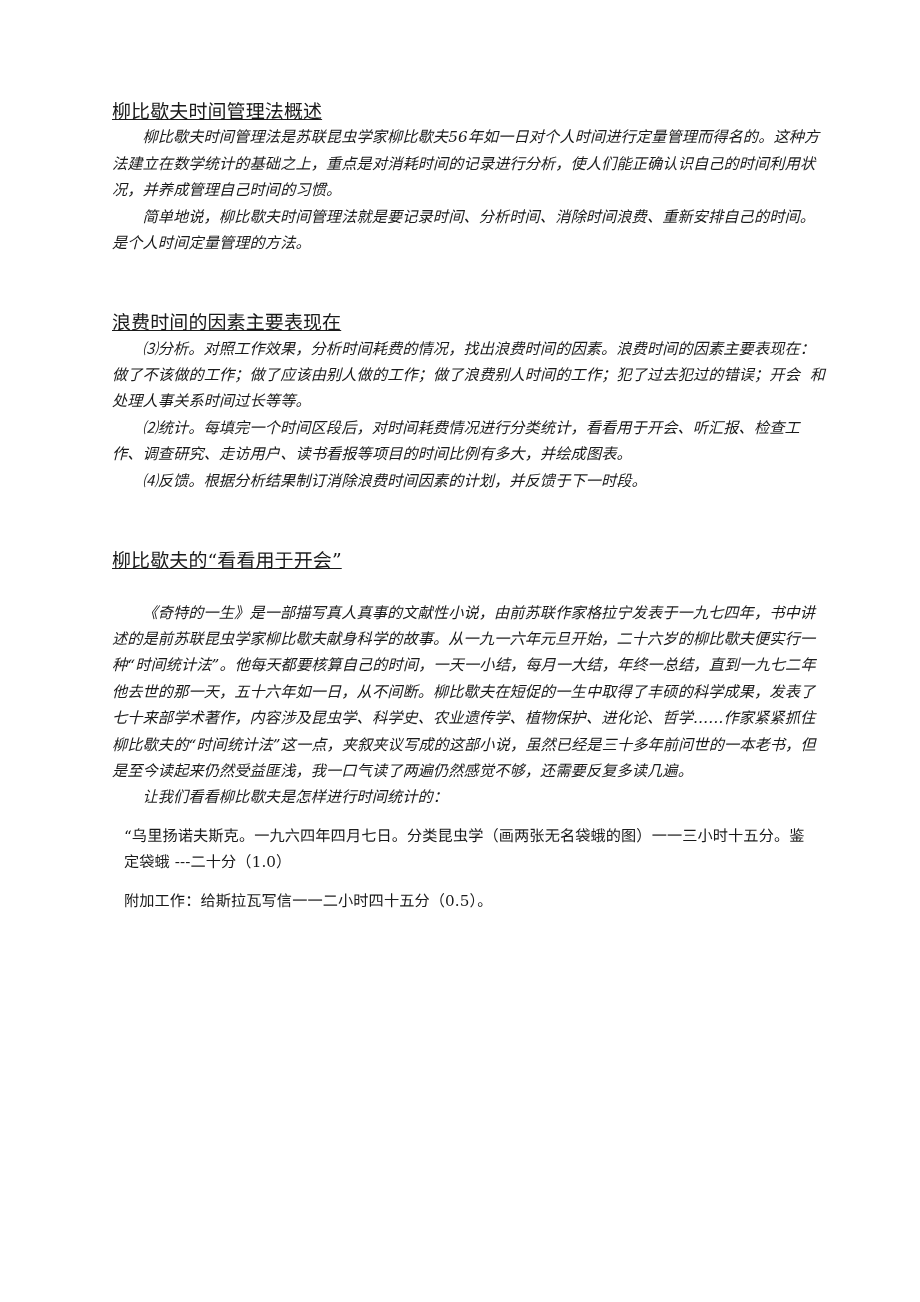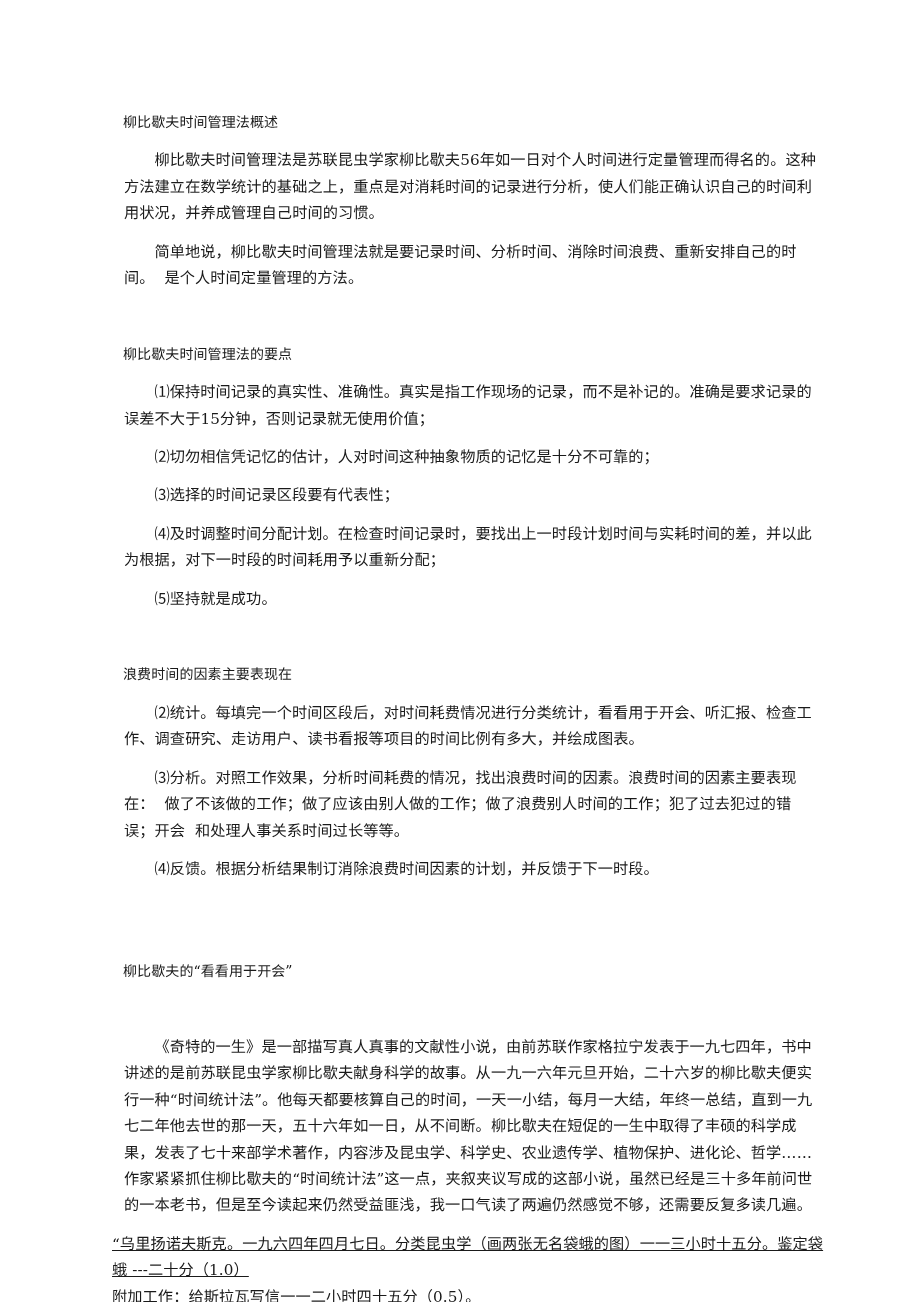--- a/index.html
+++ b/index.html
@@ -23,39 +23,40 @@
     box-sizing: border-box;
     padding: 98px 90px 0 112px;
   }
   .doc-body {
     font-size: 15.2px;
     line-height: 26.4px;
     text-align: left;
     letter-spacing: 0.1px;
   }
   .heading {
-    font-size: 14px;
+    font-size: 19px;
     line-height: 26.4px;
     font-weight: normal;
-    margin: 11px;
+    margin: 0;
     text-indent: 0;
     white-space: pre-wrap;
+    text-decoration: underline;
   }
   .para {
-    margin: 12px;
+    margin: 0;
     text-indent: 2em;
     white-space: pre-wrap;
     word-break: break-all;
+    font-style: italic;
   }
   .para-noindent {
-    margin: 0;
+    margin: 12px;
     text-indent: 0;
     white-space: pre-wrap;
     word-break: break-all;
-    text-decoration: underline;
   }
   .blank-line {
     height: 26.4px;
     line-height: 26.4px;
     margin: 0;
   }
   .section {
     margin: 0;
   }
 </style>
@@ -66,43 +67,36 @@
   <div class="doc-body">
 
     <div class="section">
       <p class="heading">柳比歇夫时间管理法概述</p>
       <p class="para">柳比歇夫时间管理法是苏联昆虫学家柳比歇夫56年如一日对个人时间进行定量管理而得名的。这种方法建立在数学统计的基础之上，重点是对消耗时间的记录进行分析，使人们能正确认识自己的时间利用状况，并养成管理自己时间的习惯。</p>
       <p class="para">简单地说，柳比歇夫时间管理法就是要记录时间、分析时间、消除时间浪费、重新安排自己的时间。  是个人时间定量管理的方法。</p>
     </div>
 
     <div class="blank-line">&nbsp;</div>
 
-    <div class="section">
-      <p class="heading">柳比歇夫时间管理法的要点</p>
-      <p class="para">⑴保持时间记录的真实性、准确性。真实是指工作现场的记录，而不是补记的。准确是要求记录的  误差不大于15分钟，否则记录就无使用价值；</p>
-      <p class="para">⑵切勿相信凭记忆的估计，人对时间这种抽象物质的记忆是十分不可靠的；</p>
-      <p class="para">⑶选择的时间记录区段要有代表性；</p>
-      <p class="para">⑷及时调整时间分配计划。在检查时间记录时，要找出上一时段计划时间与实耗时间的差，并以此为根据，对下一时段的时间耗用予以重新分配；</p>
-      <p class="para">⑸坚持就是成功。</p>
-    </div>
 
     <div class="blank-line">&nbsp;</div>
 
     <div class="section">
       <p class="heading">浪费时间的因素主要表现在</p>
+      <p class="para">⑶分析。对照工作效果，分析时间耗费的情况，找出浪费时间的因素。浪费时间的因素主要表现在：  做了不该做的工作；做了应该由别人做的工作；做了浪费别人时间的工作；犯了过去犯过的错误；开会  和处理人事关系时间过长等等。</p>
       <p class="para">⑵统计。每填完一个时间区段后，对时间耗费情况进行分类统计，看看用于开会、听汇报、检查工作、调查研究、走访用户、读书看报等项目的时间比例有多大，并绘成图表。</p>
-      <p class="para">⑶分析。对照工作效果，分析时间耗费的情况，找出浪费时间的因素。浪费时间的因素主要表现在：  做了不该做的工作；做了应该由别人做的工作；做了浪费别人时间的工作；犯了过去犯过的错误；开会  和处理人事关系时间过长等等。</p>
       <p class="para">⑷反馈。根据分析结果制订消除浪费时间因素的计划，并反馈于下一时段。</p>
     </div>
 
     <div class="blank-line">&nbsp;</div>
     <div class="blank-line">&nbsp;</div>
 
     <div class="section">
       <p class="heading">柳比歇夫的“看看用于开会”</p>
       <div class="blank-line">&nbsp;</div>
       <p class="para">《奇特的一生》是一部描写真人真事的文献性小说，由前苏联作家格拉宁发表于一九七四年，书中讲述的是前苏联昆虫学家柳比歇夫献身科学的故事。从一九一六年元旦开始，二十六岁的柳比歇夫便实行一种“时间统计法”。他每天都要核算自己的时间，一天一小结，每月一大结，年终一总结，直到一九七二年他去世的那一天，五十六年如一日，从不间断。柳比歇夫在短促的一生中取得了丰硕的科学成果，发表了七十来部学术著作，内容涉及昆虫学、科学史、农业遗传学、植物保护、进化论、哲学……作家紧紧抓住柳比歇夫的“时间统计法”这一点，夹叙夹议写成的这部小说，虽然已经是三十多年前问世的一本老书，但是至今读起来仍然受益匪浅，我一口气读了两遍仍然感觉不够，还需要反复多读几遍。</p>
+      <p class="para">让我们看看柳比歇夫是怎样进行时间统计的：</p>
       <p class="para-noindent">“乌里扬诺夫斯克。一九六四年四月七日。分类昆虫学（画两张无名袋蛾的图）一一三小时十五分。鉴定袋蛾 ---二十分（1.0）</p>
       <p class="para-noindent">附加工作：给斯拉瓦写信一一二小时四十五分（0.5）。</p>
     </div>
 
   </div>
 </div>
 
 </body></html>

